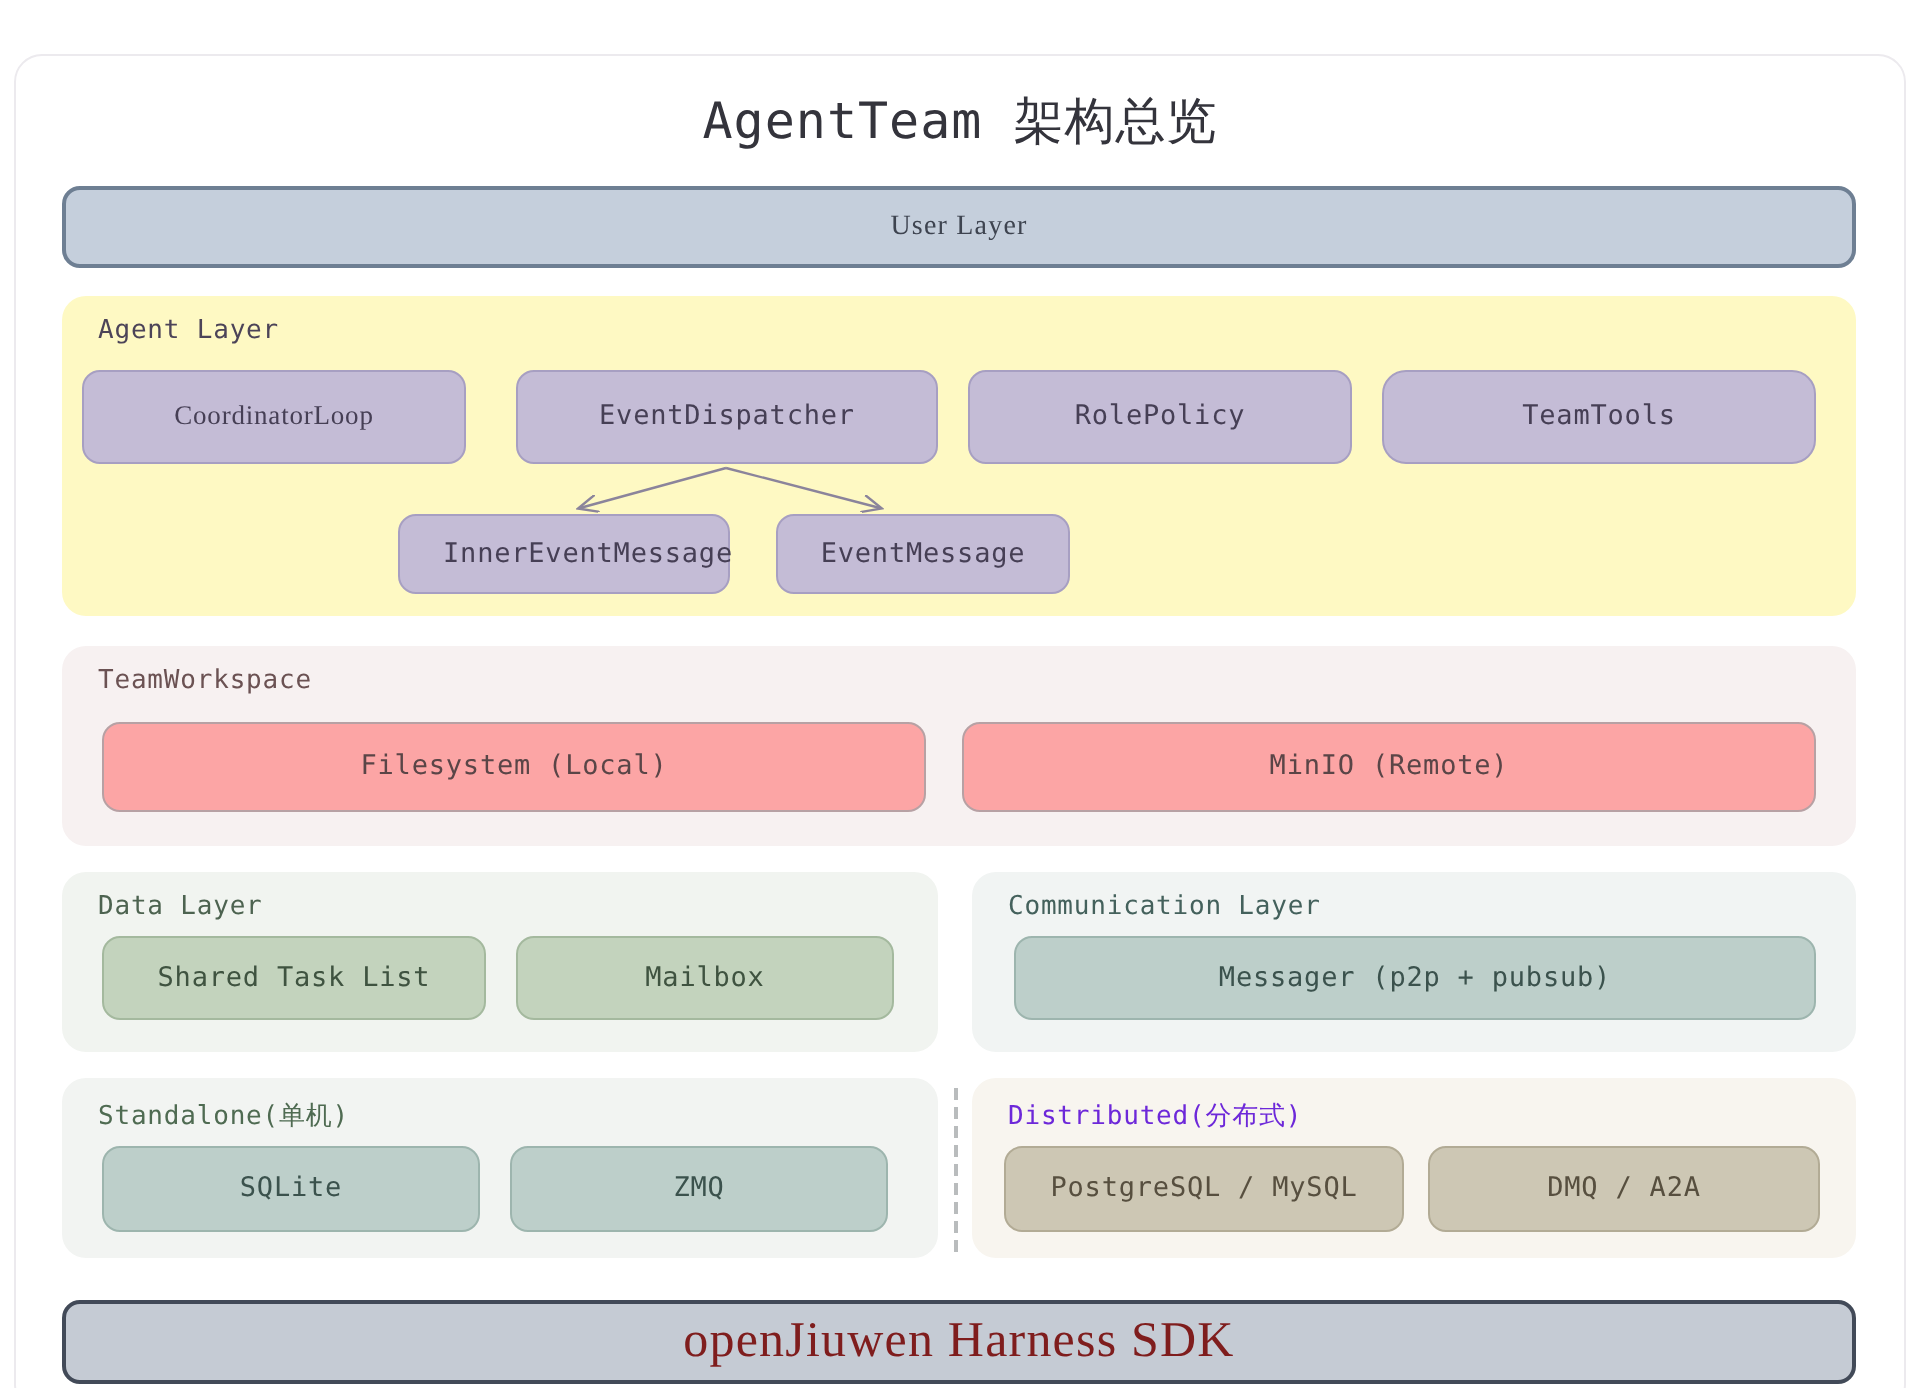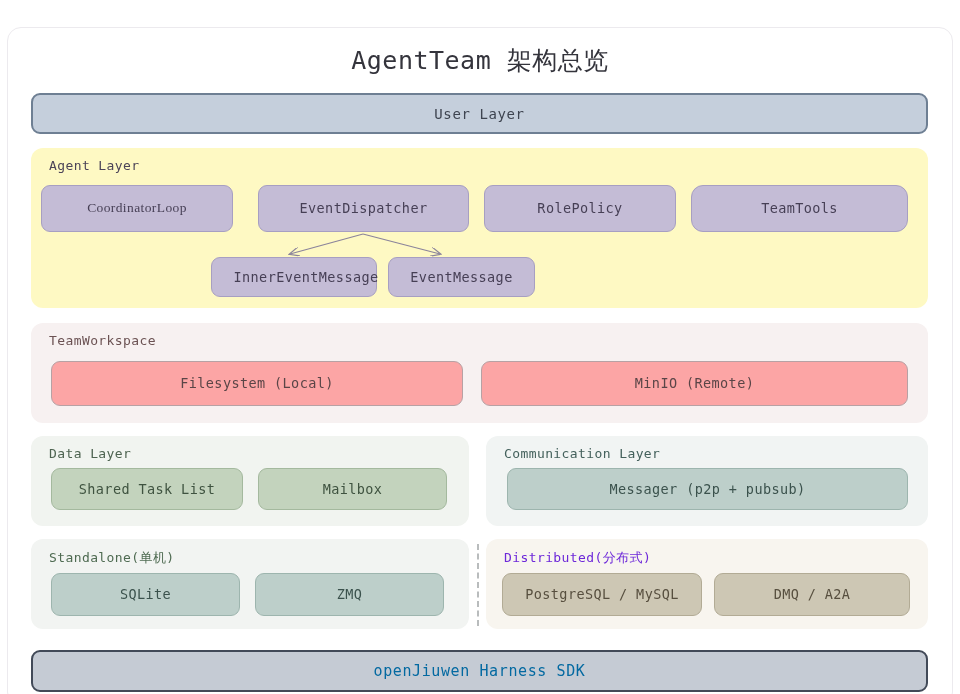--- a/index.html
+++ b/index.html
@@ -52,41 +52,42 @@
     box-sizing: border-box;
     border-radius: 9px;
     display: flex;
     align-items: center;
     justify-content: center;
   }
   .band-label {
     font-size: 14px;
     color: #3e4450;
     letter-spacing: 0.6px;
+    font-family: Liberation Serif, serif;
   }
 
   .user-layer {
     left: 31px;
     top: 73px;
     width: 897px;
     height: 41px;
     background: #c5cfdc;
     border: 2px solid #6e7f93;
   }
   .sdk-layer {
     left: 31px;
     top: 630px;
     width: 897px;
     height: 42px;
     background: #c5cbd4;
     border: 2px solid #424a58;
   }
   .sdk-layer .band-label {
-    font-size: 15px;
-    color: #0369a1;
+    font-size: 25px;
+    color: #7f1d1d;
   }
 
   
   .group {
     position: absolute;
     box-sizing: border-box;
     border-radius: 12px;
   }
   .group-title {
     position: absolute;
@@ -201,21 +202,21 @@
     color: #574f3f;
   }
 
   
   .n-coordinatorloop  { left: 41px;  top: 165px; width: 192px; height: 47px; font-family: Liberation Serif, serif; }
   .n-eventdispatcher  { left: 258px; top: 165px; width: 211px; height: 47px; }
   .n-rolepolicy       { left: 484px; top: 165px; width: 192px; height: 47px; }
   .n-teamtools        { left: 691px; top: 165px; width: 217px; height: 47px; border-radius: 12px; }
 
   
-  .n-innereventmessage { left: 211px; top: 237px; width: 166px; height: 40px; padding-left: 24px; }
+  .n-innereventmessage { left: 199px; top: 237px; width: 166px; height: 40px; padding-left: 24px; }
   .n-eventmessage      { left: 388px; top: 237px; width: 147px; height: 40px; }
 
   
   .n-filesystem { left: 51px;  top: 341px; width: 412px; height: 45px; }
   .n-minio      { left: 481px; top: 341px; width: 427px; height: 45px; }
 
   
   .n-sharedtasklist { left: 51px;  top: 448px; width: 192px; height: 42px; }
   .n-mailbox        { left: 258px; top: 448px; width: 189px; height: 42px; }
 

